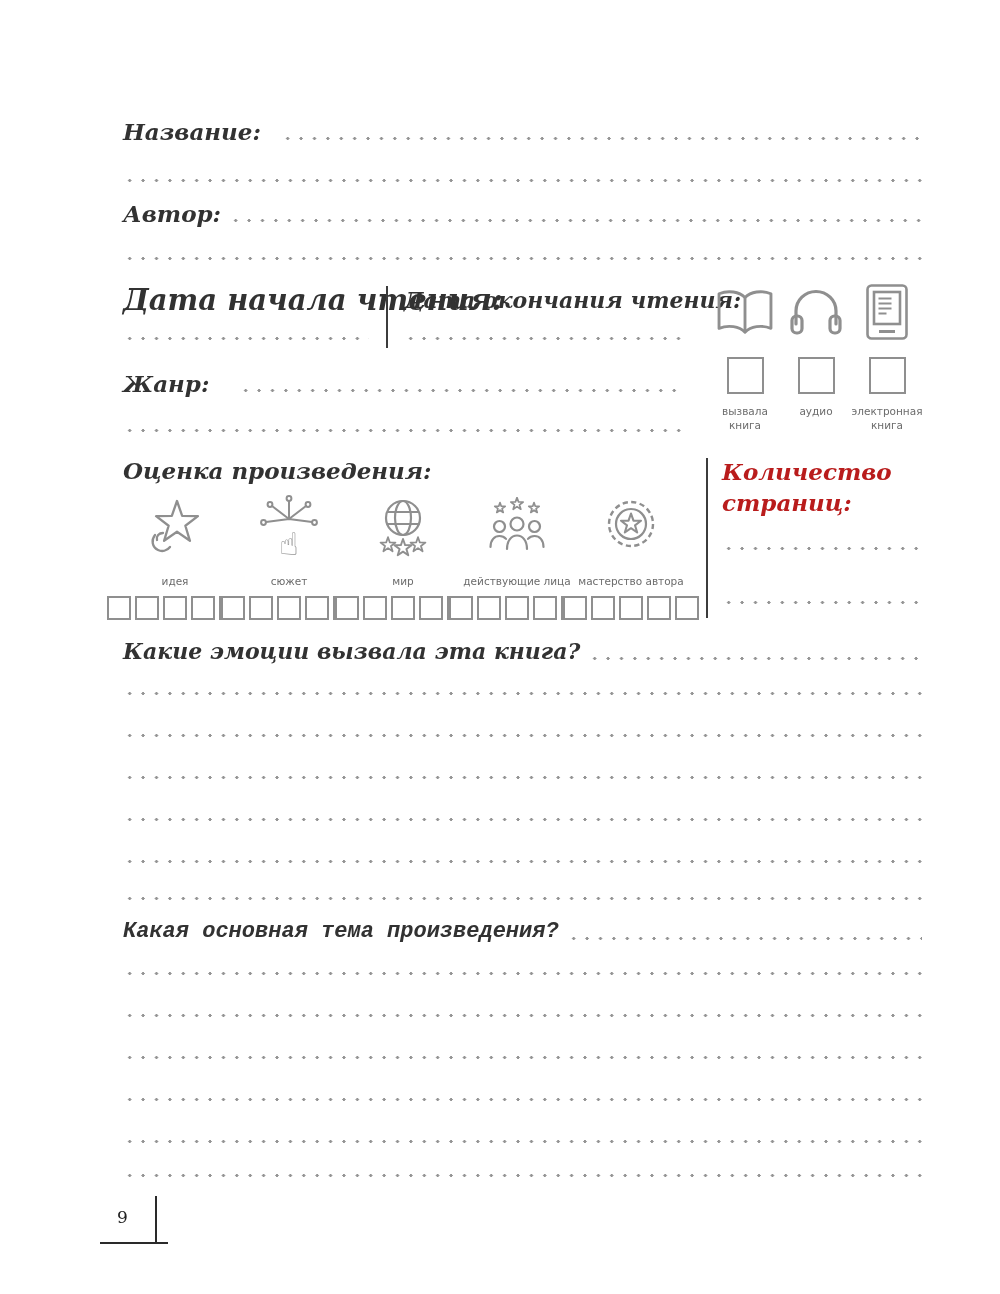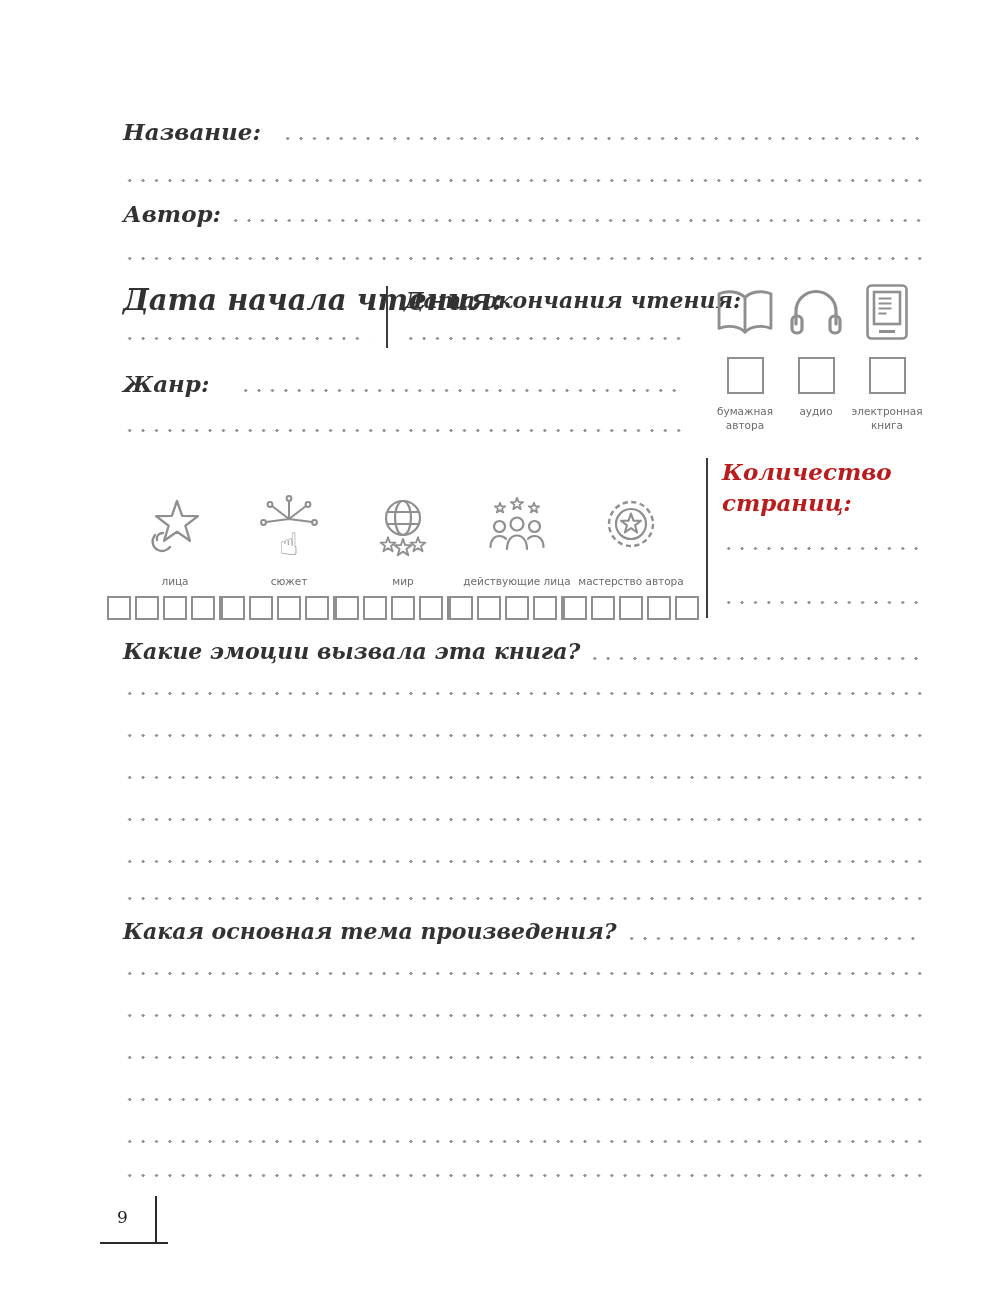--- a/index.html
+++ b/index.html
@@ -68,21 +68,21 @@
     <div class="fmt-col">
       <div class="icon-slot">
         <svg width="62" height="50" viewBox="0 0 64 52">
           <g fill="none" stroke="#8f8f8f" stroke-width="3" stroke-linejoin="round">
             <path d="M5 7 C15 3 26 5 32 11 C38 5 49 3 59 7 L59 43 C49 39 38 41 32 47 C26 41 15 39 5 43 Z"></path>
             <path d="M32 11 L32 47"></path>
           </g>
         </svg>
       </div>
       <div class="cbx"></div>
-      <div class="small fmt-label">бумажная автора</div>
+      <div class="small fmt-label">вызвала книга</div>
     </div>
 
     <div class="fmt-col">
       <div class="icon-slot">
         <svg width="54" height="52" viewBox="0 0 54 52">
           <g fill="none" stroke="#8f8f8f" stroke-width="3.2" stroke-linecap="round">
             <path d="M7 38 V25 C7 14 16 5.5 27 5.5 C38 5.5 47 14 47 25 V38"></path>
             <rect x="3" y="30" width="10" height="17" rx="4.5"></rect>
             <rect x="41" y="30" width="10" height="17" rx="4.5"></rect>
           </g>
@@ -107,34 +107,37 @@
       <div class="small fmt-label">электронная книга</div>
     </div>
   </div>
 
   <div class="abs row" style="left:123px;top:368px;width:560px;gap:22px;">
     <span class="lbl">Жанр:</span>
     <span class="dotline flex1"></span>
   </div>
   <div class="abs dotline" style="left:123px;top:428px;width:560px;"></div>
 
+  <div class="abs" style="left:123px;top:455px;">
+    <span class="lbl">Оценка произведения:</span>
+  </div>
 
   <div class="abs rgroups" style="left:118px;top:489px;width:572px;">
 
     <div class="rgroup">
       <div class="ricon">
         <svg width="56" height="60" viewBox="0 0 56 60">
           <g fill="none" stroke="#8f8f8f" stroke-linejoin="round" stroke-linecap="round">
             <use href="#star5" transform="translate(30,26) scale(2.2)" stroke-width="1.05"></use>
             <path d="M8 38 c-4 5 -3 12 3 15 c4 2 9 1 12 -3" stroke-width="2.3"></path>
             <path d="M10 43 c-1 -4 2 -7 6 -7" stroke-width="2.3"></path>
           </g>
         </svg>
       </div>
-      <div class="small rlabel">лица</div>
+      <div class="small rlabel">идея</div>
       <div class="rboxes">
         <div class="sbx"></div>
         <div class="sbx"></div>
         <div class="sbx"></div>
         <div class="sbx"></div>
         <div class="sbx"></div>
       </div>
     </div>
 
     <div class="rgroup">
@@ -242,21 +245,21 @@
     <span class="lbl" style="font-size:22px;">Какие эмоции вызвала эта книга?</span>
     <span class="dotline flex1"></span>
   </div>
   <div class="abs dotline" style="left:123px;top:691px;width:799px;"></div>
   <div class="abs dotline" style="left:123px;top:733px;width:799px;"></div>
   <div class="abs dotline" style="left:123px;top:775px;width:799px;"></div>
   <div class="abs dotline" style="left:123px;top:817px;width:799px;"></div>
   <div class="abs dotline" style="left:123px;top:859px;width:799px;"></div>
   <div class="abs dotline" style="left:123px;top:896px;width:799px;"></div>
 
-  <div class="abs row" style="left:123px;top:916px;width:799px;">
+  <div class="abs row" style="left:123px;top:916px;width:799px;font-family:Liberation Mono, monospace;">
     <span class="lbl" style="font-size:22px;">Какая основная тема произведения?</span>
     <span class="dotline flex1"></span>
   </div>
   <div class="abs dotline" style="left:123px;top:971px;width:799px;"></div>
   <div class="abs dotline" style="left:123px;top:1013px;width:799px;"></div>
   <div class="abs dotline" style="left:123px;top:1055px;width:799px;"></div>
   <div class="abs dotline" style="left:123px;top:1097px;width:799px;"></div>
   <div class="abs dotline" style="left:123px;top:1139px;width:799px;"></div>
   <div class="abs dotline" style="left:123px;top:1173px;width:799px;"></div>
 

